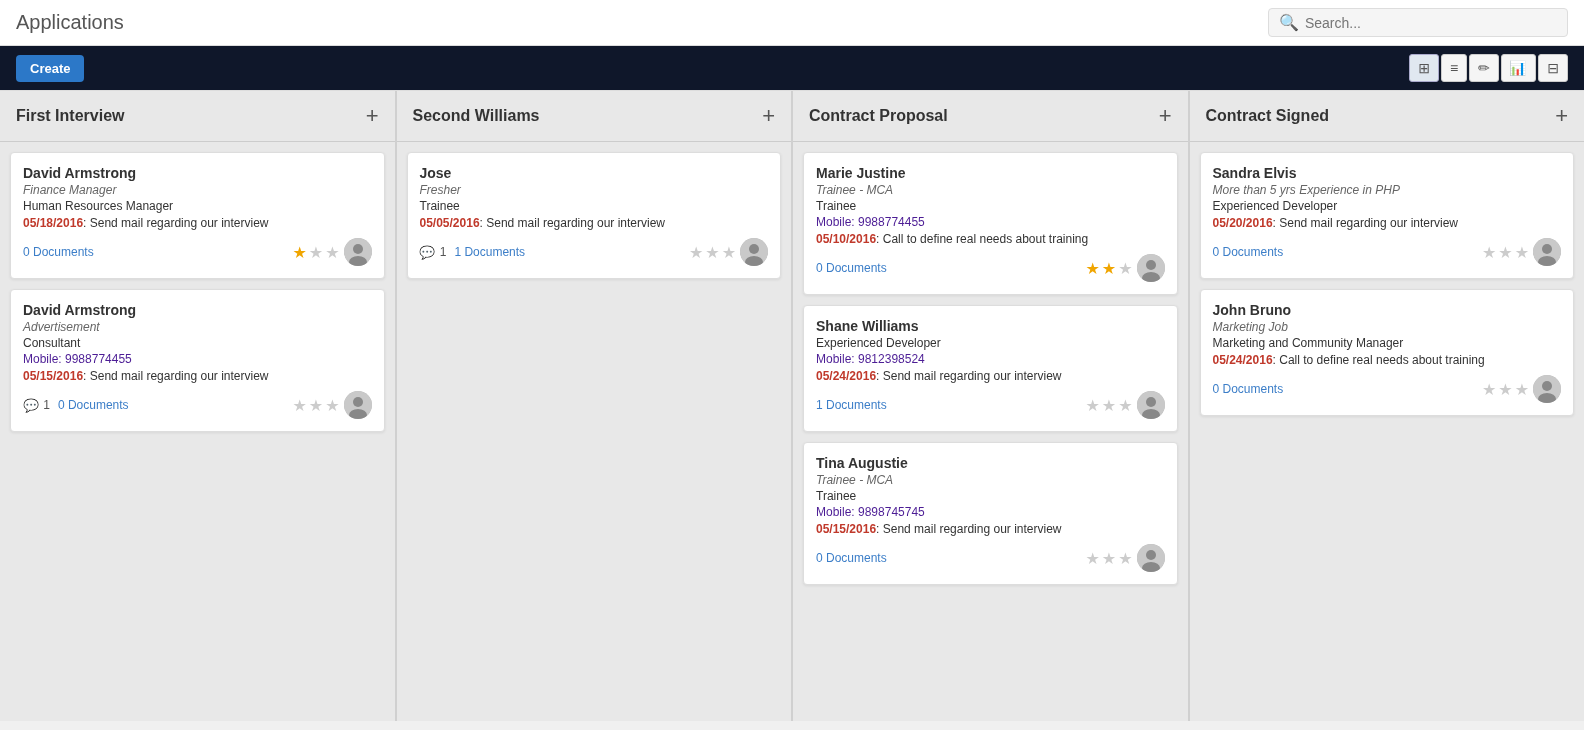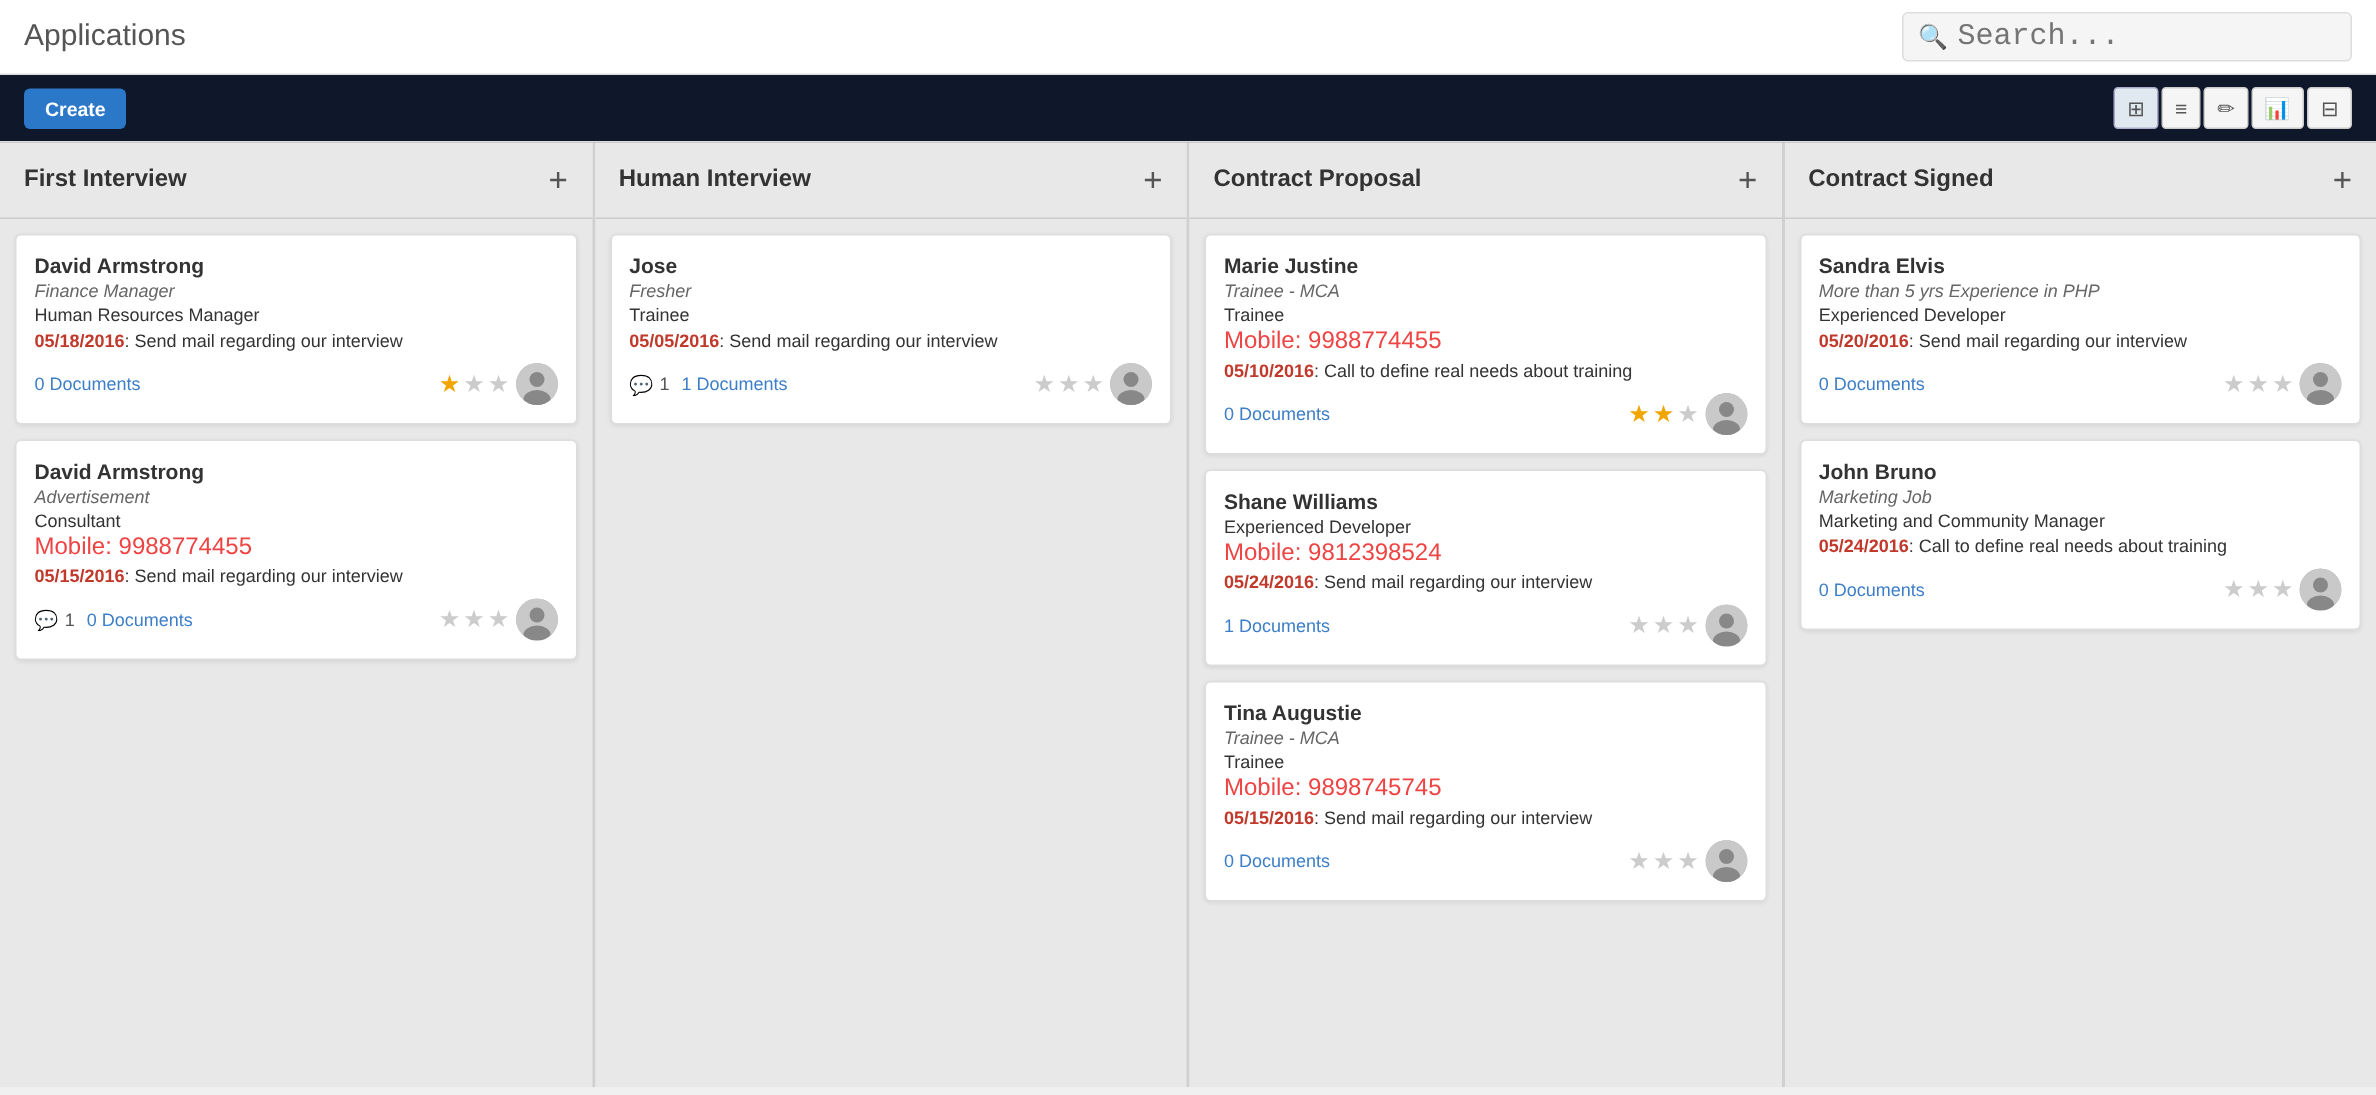--- a/index.html
+++ b/index.html
@@ -2,21 +2,21 @@
 <html><head>
   <meta charset="utf-8">
   <style>
     * { box-sizing: border-box; margin: 0; padding: 0; }
     body { font-family: Arial, sans-serif; background: #f0f0f0; font-size: 13px; color: #333; }
 
     
     .header { background: #fff; padding: 8px 16px; display: flex; align-items: center; justify-content: space-between; border-bottom: 1px solid #ddd; }
     .header-title { font-size: 20px; font-weight: 400; color: #555; }
     .header-search { display: flex; align-items: center; background: #f5f5f5; border: 1px solid #ddd; border-radius: 4px; padding: 4px 10px; width: 300px; }
-    .header-search input { border: none; background: transparent; outline: none; font-size: 20px; width: 100%; font-family: Liberation Mono, monospace; }
+    .header-search input { border: none; background: transparent; outline: none; font-size: 14px; width: 100%; }
     .search-icon-char { color: #888; margin-right: 6px; font-size: 16px; }
 
     
     .toolbar { background: #0f172a; padding: 8px 16px; display: flex; align-items: center; justify-content: space-between; border-bottom: 1px solid #ddd; }
     .create-btn { background: #2c78c8; color: #fff; border: none; border-radius: 4px; padding: 6px 14px; font-size: 13px; cursor: pointer; font-weight: bold; }
     .view-icons { display: flex; gap: 2px; }
     .view-icon-btn { background: #f5f5f5; border: 1px solid #ccc; border-radius: 3px; padding: 5px 8px; cursor: pointer; font-size: 14px; color: #555; }
     .view-icon-btn.active { background: #e0e8f0; border-color: #aac; }
 
     
@@ -25,21 +25,21 @@
     .kanban-column:last-child { border-right: none; }
     .column-header { display: flex; align-items: center; justify-content: space-between; padding: 12px 16px; background: #e8e8e8; font-size: 16px; font-weight: 600; color: #333; border-bottom: 1px solid #ccc; }
     .column-add-btn { font-size: 22px; color: #555; cursor: pointer; background: none; border: none; font-weight: 300; }
     .column-cards { padding: 10px; display: flex; flex-direction: column; gap: 10px; overflow-y: auto; }
 
     
     .card { background: #fff; border: 1px solid #ddd; border-radius: 4px; padding: 12px; box-shadow: 0 1px 3px rgba(0,0,0,0.08); }
     .card-name { font-size: 14px; font-weight: bold; color: #333; margin-bottom: 2px; }
     .card-subtitle { font-style: italic; color: #666; font-size: 12px; margin-bottom: 2px; }
     .card-role { color: #333; font-size: 12px; margin-bottom: 2px; }
-    .card-mobile { color: #ef4444; font-size: 16px; margin-bottom: 2px; }
+    .card-mobile { color: #4c1d95; font-size: 12px; margin-bottom: 2px; }
     .card-date { color: #c0392b; font-size: 12px; font-weight: bold; display: inline; }
     .card-activity { color: #333; font-size: 12px; display: inline; }
     .card-footer { display: flex; align-items: center; justify-content: space-between; margin-top: 8px; }
     .card-docs { color: #3c7ec8; font-size: 12px; cursor: pointer; }
     .card-stars { display: flex; align-items: center; gap: 2px; }
     .star { font-size: 16px; color: #ccc; }
     .star.filled { color: #f0a500; }
     .card-avatar { width: 28px; height: 28px; border-radius: 50%; background: #bbb; overflow: hidden; display: flex; align-items: center; justify-content: center; }
     .card-avatar svg { width: 28px; height: 28px; }
     .card-comment { color: #555; font-size: 12px; display: flex; align-items: center; gap: 4px; }
@@ -133,21 +133,21 @@
       <ellipse cx="14" cy="24" rx="9" ry="6" fill="#888"></ellipse>
     </svg>
               </div>
             </div>
           </div>
         </div>
       </div>
     </div>
     <div class="kanban-column">
       <div class="column-header">
-        <span>Human Interview</span>
+        <span>Second Williams</span>
         <button class="column-add-btn">+</button>
       </div>
       <div class="column-cards">
         <div class="card">
           <div class="card-name">Jose</div>
           <div class="card-subtitle">Fresher</div>
           <div class="card-role">Trainee</div>
           <div style="margin-bottom: 4px;"><span class="card-date">05/05/2016</span><span class="card-activity">: Send mail regarding our interview</span></div>
           <div class="card-footer">
             <div class="card-footer-left">

